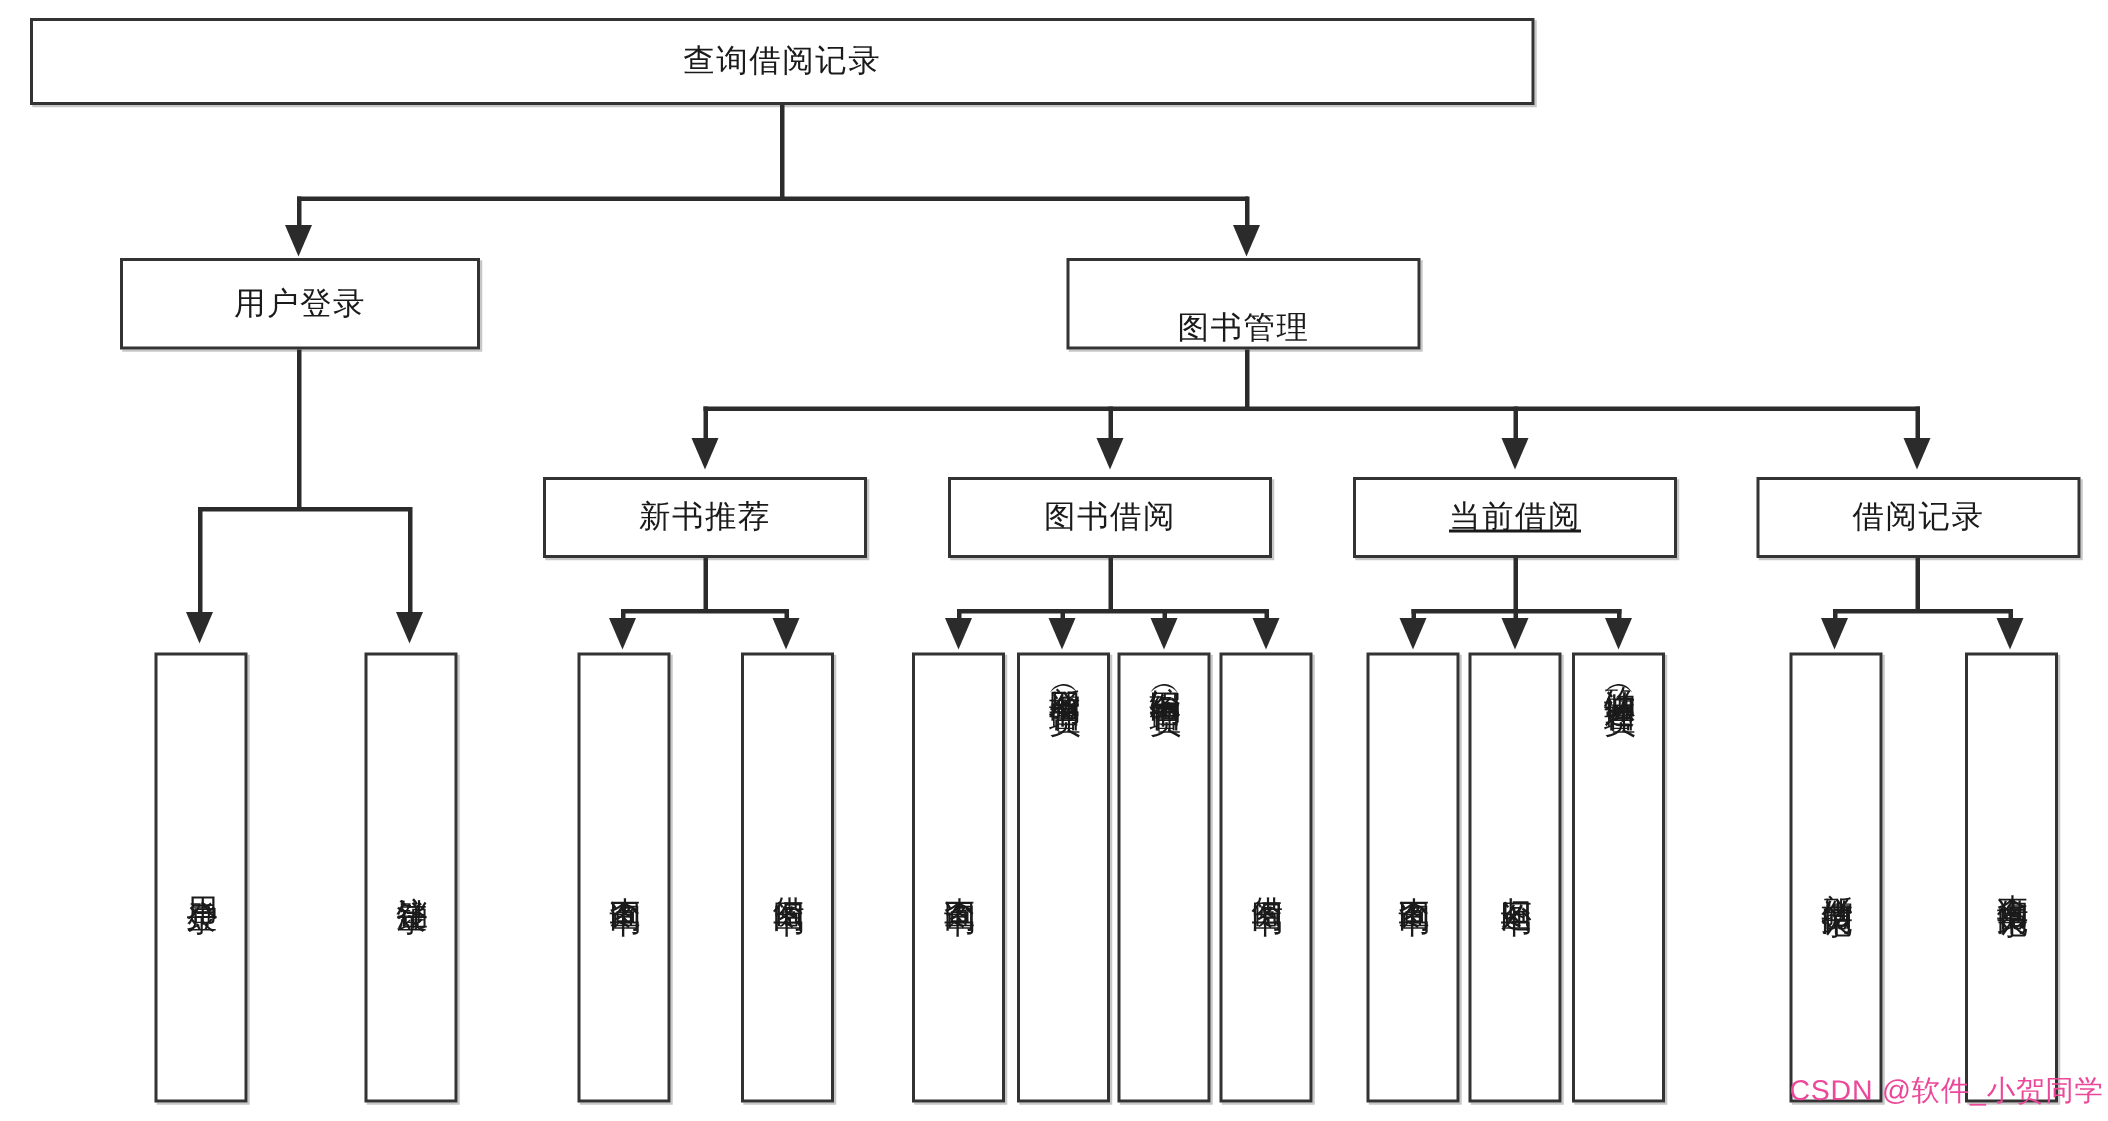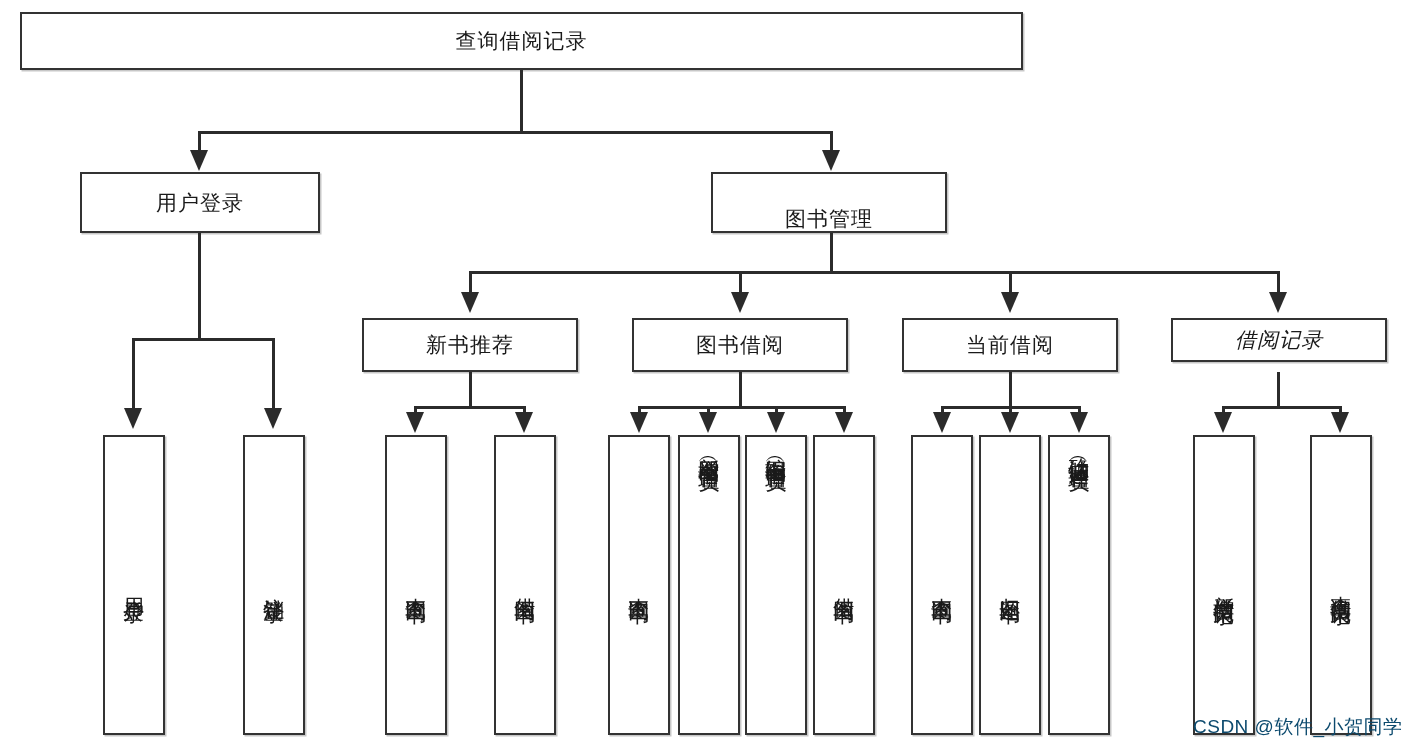--- a/index.html
+++ b/index.html
@@ -71,21 +71,21 @@
     width: 0;
     height: 0;
     border-left: 9px solid transparent;
     border-right: 9px solid transparent;
     border-top: 21px solid #2b2b2b;
   }
   
   #watermark {
     position: absolute;
     font-size: 19px;
-    color: #0c4a6e;
+    color: #ec4899;
     white-space: nowrap;
     letter-spacing: 0.5px;
   }
 </style>
 </head>
 <body>
 
 <div id="canvas">
 
   <div class="node horiz" style="left:20px; top:12px; width:1003px; height:58px;">
@@ -125,24 +125,24 @@
   <div class="arrow" style="left:1001px; top:292px;"></div>
   <div class="vline" style="left:1277px; top:271px; height:22px;"></div>
   <div class="arrow" style="left:1269px; top:292px;"></div>
 
   <div class="node horiz" style="left:632px; top:318px; width:216px; height:54px;">
     <span>图书借阅</span>
   </div>
   <div class="node horiz" style="left:362px; top:318px; width:216px; height:54px;">
     <span>新书推荐</span>
   </div>
-  <div class="node horiz" style="left:902px; top:318px; width:216px; height:54px;">
+  <div class="node horiz" style="left:902px; top:318px; width:216px; height:54px;text-decoration:underline;">
     <span>当前借阅</span>
   </div>
-  <div class="node horiz" style="left:1171px; top:318px; width:216px; height:44px;font-style:italic;">
+  <div class="node horiz" style="left:1171px; top:318px; width:216px; height:54px;">
     <span>借阅记录</span>
   </div>
 
   <div class="vline" style="left:469px; top:372px; height:36px;"></div>
   <div class="hline" style="left:414px; top:406px; width:112px;"></div>
   <div class="vline" style="left:414px; top:406px; height:8px;"></div>
   <div class="arrow" style="left:406px; top:412px;"></div>
   <div class="vline" style="left:523px; top:406px; height:8px;"></div>
   <div class="arrow" style="left:515px; top:412px;"></div>
 

